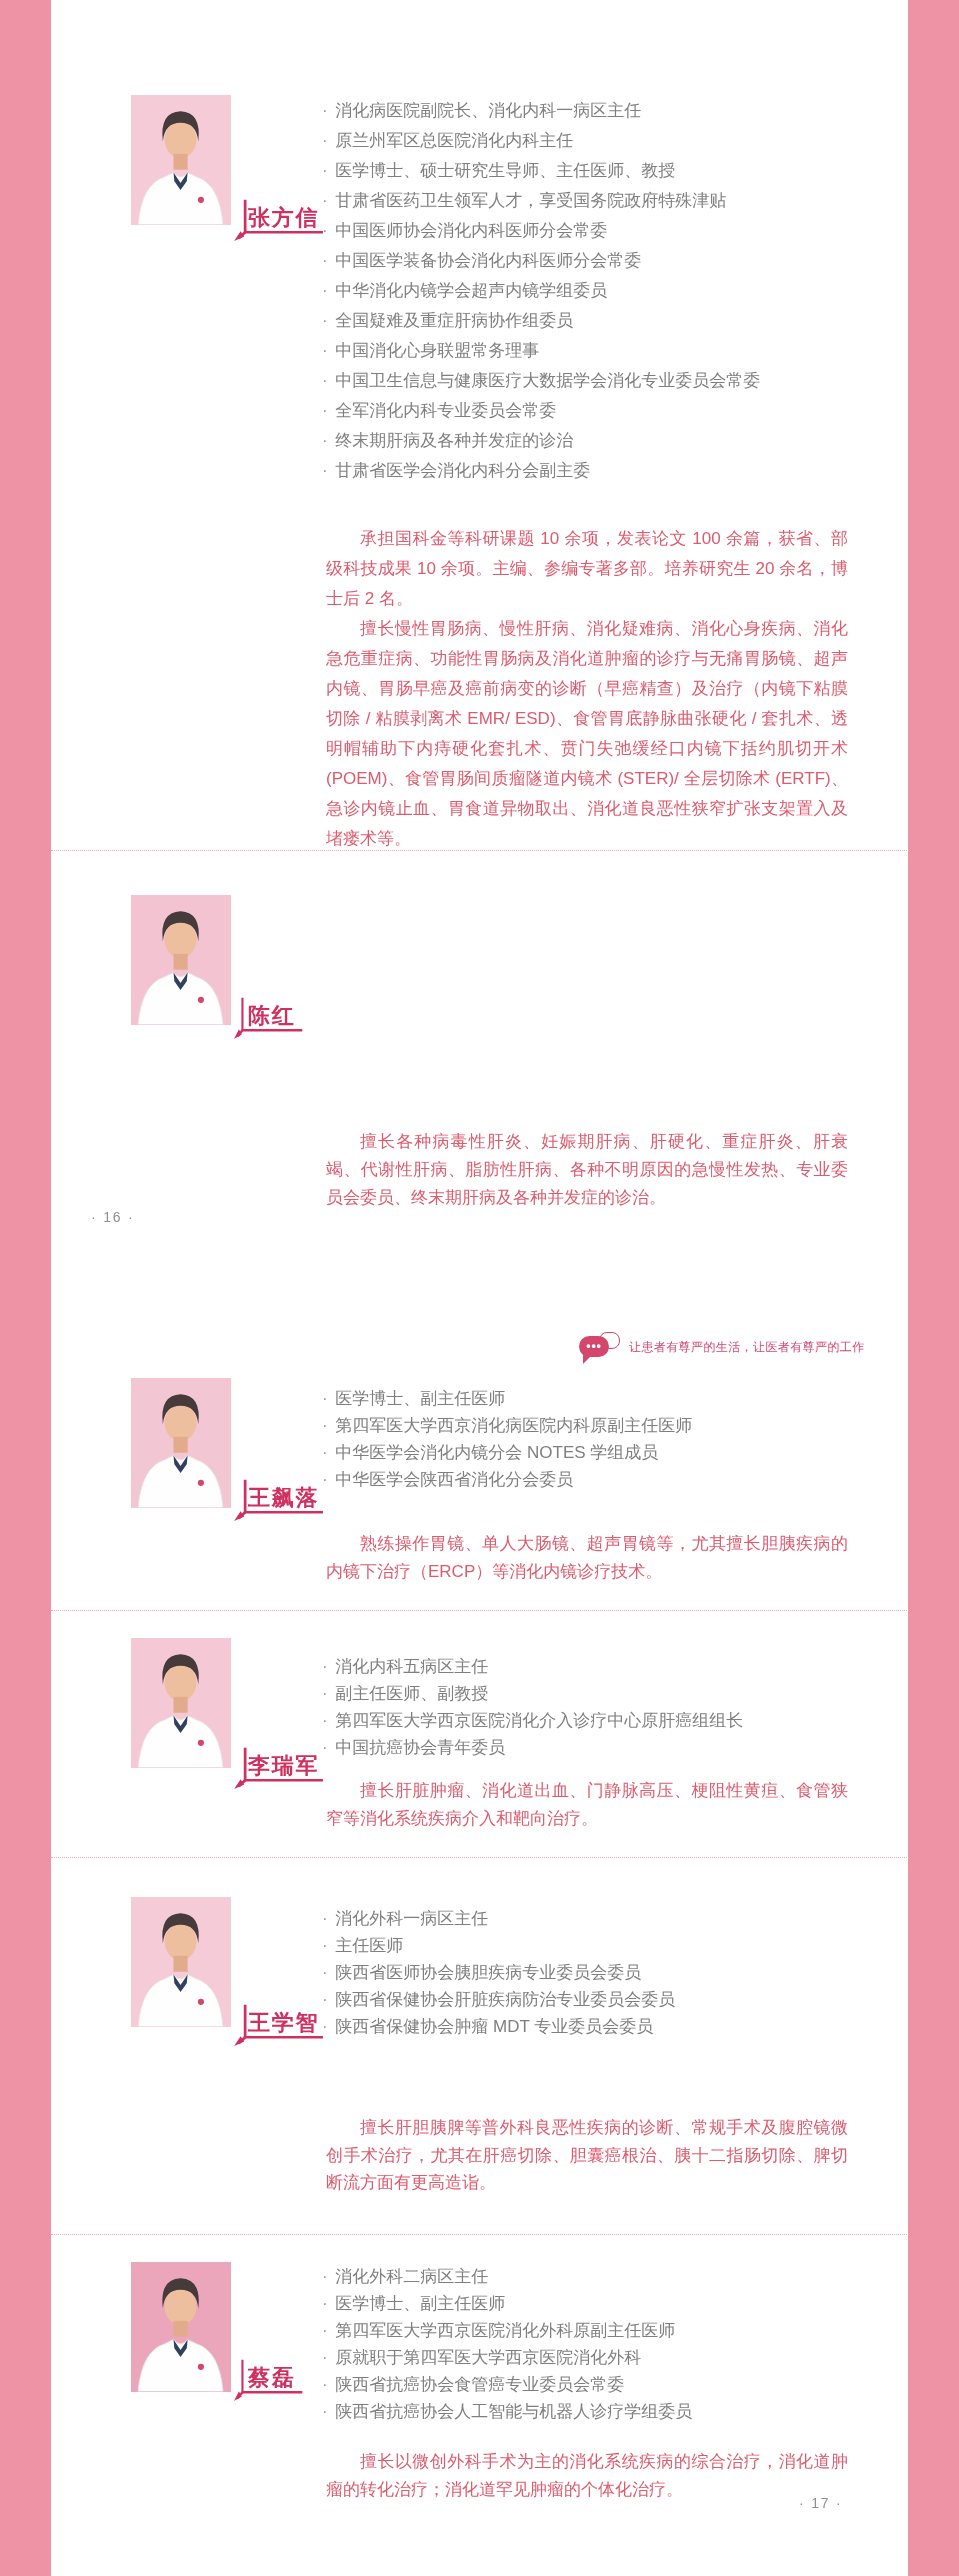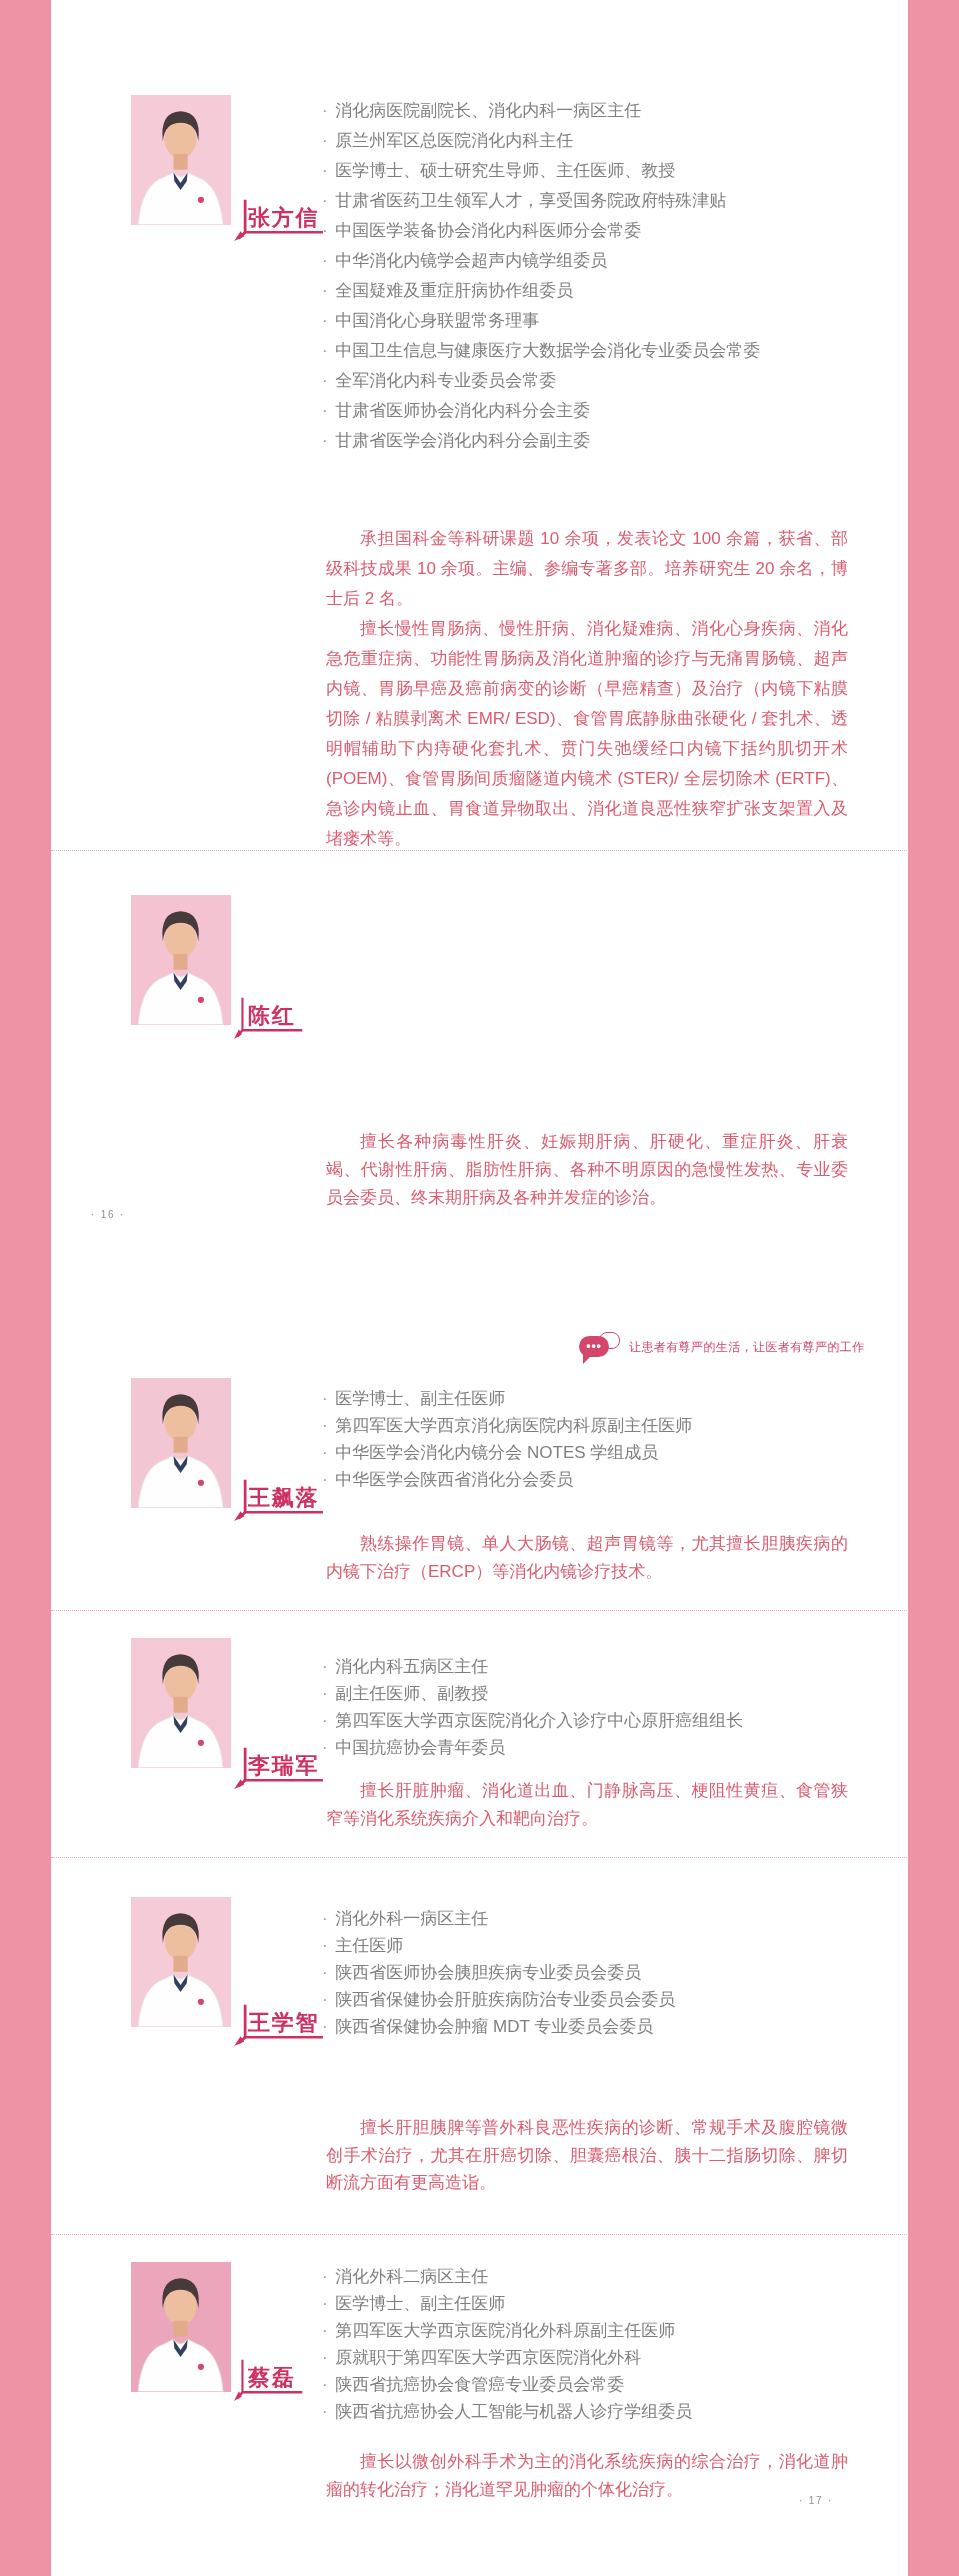--- a/index.html
+++ b/index.html
@@ -20,21 +20,21 @@
 
   ul.bullets{position:absolute;left:322px;margin:0;padding:0;list-style:none;width:551px;}
   ul.bullets li{position:relative;padding-left:13.3px;font-size:17px;color:#7f7f7f;white-space:nowrap;}
   ul.bullets li::before{content:"·";position:absolute;left:0;top:0;color:#9a9a9a;}
 
   .paras{position:absolute;left:326px;width:522px;}
   .paras p{margin:0;font-size:17px;line-height:inherit;color:#dc5b6e;text-indent:2em;text-align:justify;}
 
   .divider{position:absolute;left:51px;width:858px;height:0;border-top:1.8px dotted #f0a9ba;}
 
-  .page-num{position:absolute;font-size:10px;color:#8f8f8f;letter-spacing:1.8px;white-space:nowrap;}
+  .page-num{position:absolute;font-size:14px;color:#8f8f8f;letter-spacing:1.8px;white-space:nowrap;}
 
   .page2-header{position:absolute;left:579px;top:1332px;width:284px;display:flex;align-items:center;gap:7px;}
   .slogan{font-size:12px;color:#d5466d;letter-spacing:0.4px;white-space:nowrap;}
   .bubble-icon{position:relative;display:inline-block;width:43px;height:30px;flex:0 0 auto;}
   .bubble-outline{position:absolute;right:1.8px;top:0;width:19.5px;height:15px;border:1.8px solid #d5466d;border-radius:8px;background:#ffffff;}
   .bubble-solid{position:absolute;left:0;top:4.4px;width:30px;height:21px;background:#d5466d;border-radius:10.7px;}
   .bubble-solid::after{content:"";position:absolute;left:4.4px;bottom:-7px;width:0;height:0;border:5.3px solid transparent;border-top-color:#d5466d;border-left-color:#d5466d;}
   .bubble-solid .dots{position:absolute;left:0;right:0;top:0.9px;text-align:center;color:#ffffff;font-style:normal;font-weight:bold;font-size:12.4px;letter-spacing:0.9px;line-height:18px;}
   .br{fill:none;stroke:#cf3060;stroke-width:3;}
   .brf{fill:#cf3060;stroke:none;}
@@ -73,27 +73,28 @@
       <svg style="width:92px;" viewBox="0 0 104 50" width="92" height="44">
           <use href="#bracket"></use>
         </svg>
       <span class="name-text">张方信</span>
     </div>
     <ul class="bullets" style="top:0.9px;line-height:30px;">
         <li>消化病医院副院长、消化内科一病区主任</li>
         <li>原兰州军区总医院消化内科主任</li>
         <li>医学博士、硕士研究生导师、主任医师、教授</li>
         <li>甘肃省医药卫生领军人才，享受国务院政府特殊津贴</li>
+        <li>中国医师协会消化内科医师分会常委</li>
         <li>中国医学装备协会消化内科医师分会常委</li>
         <li>中华消化内镜学会超声内镜学组委员</li>
         <li>全国疑难及重症肝病协作组委员</li>
         <li>中国消化心身联盟常务理事</li>
         <li>中国卫生信息与健康医疗大数据学会消化专业委员会常委</li>
         <li>全军消化内科专业委员会常委</li>
-        <li>甘肃省医师协会消化内科分会主委</li>
+        <li>终末期肝病及各种并发症的诊治</li>
         <li>甘肃省医学会消化内科分会副主委</li>
       </ul>
     <div class="paras" style="top:429px;line-height:30px;">
         <p>承担国科金等科研课题 10 余项，发表论文 100 余篇，获省、部级科技成果 10 余项。主编、参编专著多部。培养研究生 20 余名，博士后 2 名。</p>
         <p>擅长慢性胃肠病、慢性肝病、消化疑难病、消化心身疾病、消化急危重症病、功能性胃肠病及消化道肿瘤的诊疗与无痛胃肠镜、超声内镜、胃肠早癌及癌前病变的诊断（早癌精查）及治疗（内镜下粘膜切除 / 粘膜剥离术 EMR/ ESD)、食管胃底静脉曲张硬化 / 套扎术、透明帽辅助下内痔硬化套扎术、贲门失弛缓经口内镜下括约肌切开术 (POEM)、食管胃肠间质瘤隧道内镜术 (STER)/ 全层切除术 (ERTF)、急诊内镜止血、胃食道异物取出、消化道良恶性狭窄扩张支架置入及堵瘘术等。</p>
       </div>
   </section>
 
   <div class="divider" style="top:850px;"></div>
 

